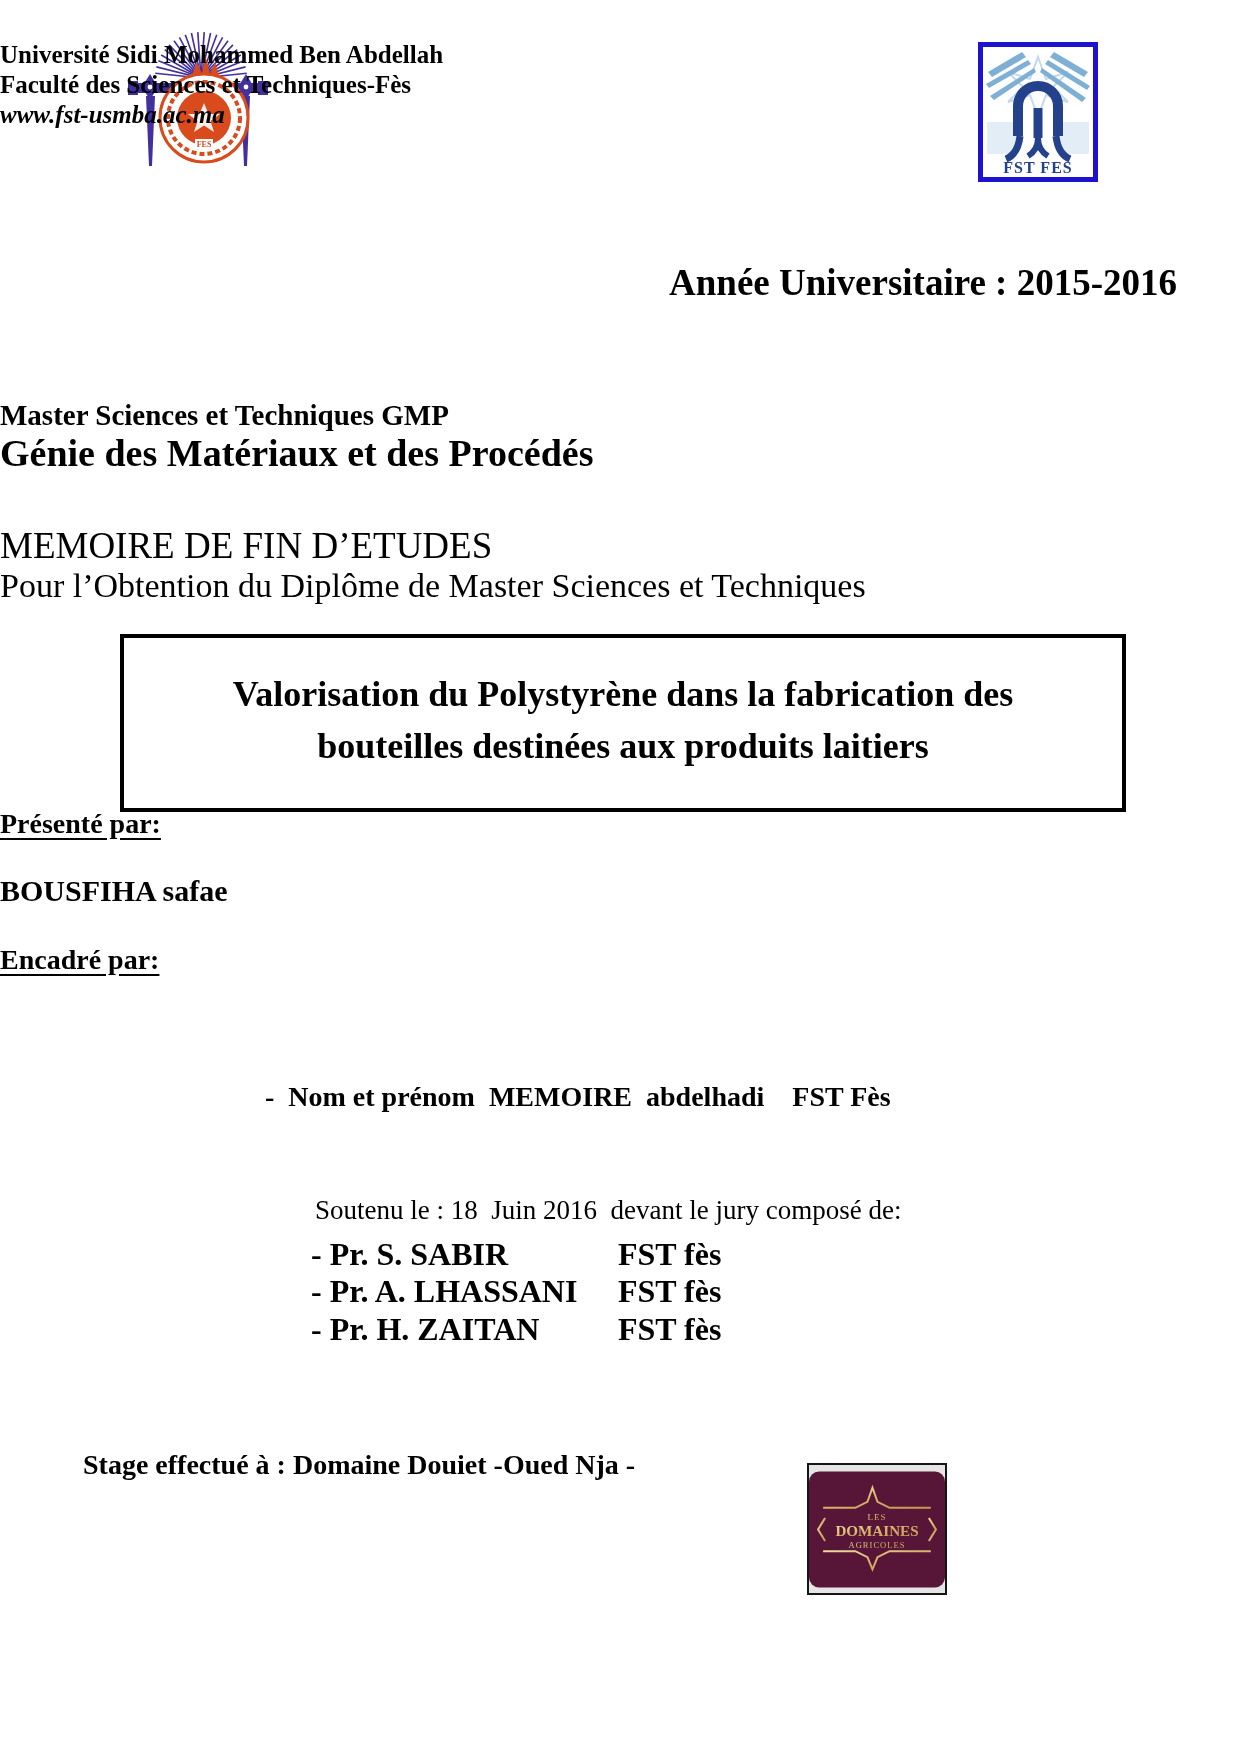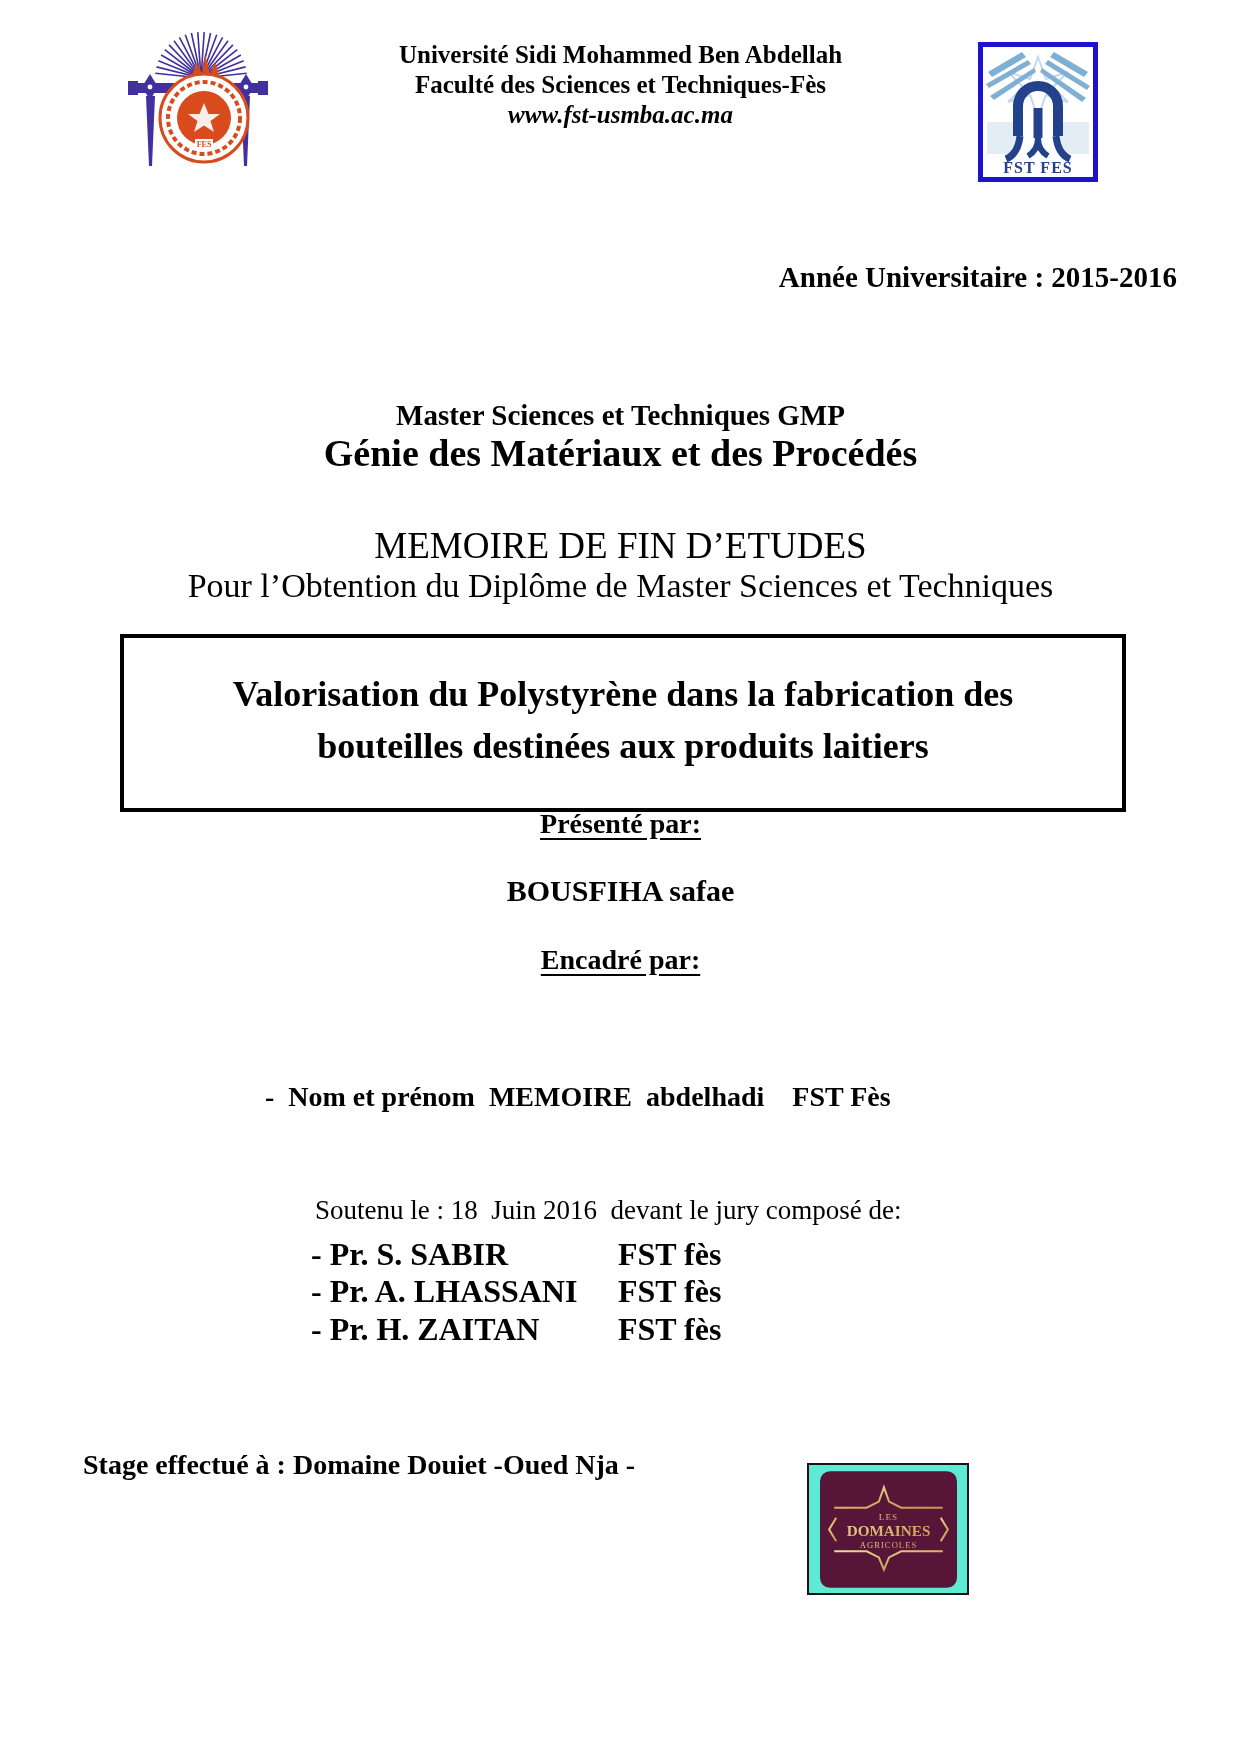--- a/index.html
+++ b/index.html
@@ -1,26 +1,26 @@
 <!DOCTYPE html>
 <html><head>
 <meta charset="utf-8">
 <style>
   html,body{margin:0;padding:0;background:#ffffff;}
   .page{position:relative;width:1241px;height:1755px;background:#fff;overflow:hidden;
         font-family:"Liberation Serif","DejaVu Serif",serif;color:#000;margin:0 auto;}
   .abs{position:absolute;}
-  .center{left:0;width:100%;text-align:center;}
+  .center{left:0;width:100%;text-align:left;}
   .u{text-decoration:underline;text-underline-offset:5px;}
   .pre{white-space:pre;}
 
   .header-text{top:40px;font-size:25px;font-weight:bold;line-height:30px;}
   .header-www{font-style:italic;}
 
-  .annee{top:261px;right:64px;font-size:29px;font-weight:bold;}
+  .annee{top:261px;right:64px;font-size:37px;font-weight:bold;}
 
   .crest{left:126px;top:26px;}
   .fstlogo{left:978px;top:42px;}
 
   .prog1{top:399px;font-size:29px;font-weight:bold;}
   .prog2{top:431px;font-size:38px;font-weight:bold;}
   .mem1{top:524px;font-size:37px;}
   .mem2{top:567px;font-size:34px;}
 
   .titlebox{left:120px;top:634px;width:998px;height:140px;border:4px solid #000;
@@ -33,22 +33,22 @@
   .sup1{left:268px;top:1014px;font-size:28px;font-weight:bold;}
   .sup2{left:265px;top:1081px;font-size:28px;font-weight:bold;}
 
   .soutenu{left:315px;top:1195px;font-size:27px;font-weight:normal;}
   .jury-row{left:311px;font-size:32px;font-weight:bold;display:flex;}
   .jury-row .jname{width:307px;}
   .jr0{top:1236px;} .jr1{top:1273px;} .jr2{top:1311px;}
 
   .stage{left:83px;top:1449px;font-size:28px;font-weight:bold;}
 
-  .footlogo{left:807px;top:1463px;width:162px;height:132px;border:2px solid #151515;
-            background:#5eead4;box-sizing:border-box;display:flex;align-items:center;justify-content:center;}
+  .footlogo{left:807px;top:1463px;width:140px;height:132px;border:2px solid #151515;
+            background:#e5e5e5;box-sizing:border-box;display:flex;align-items:center;justify-content:center;}
 </style>
 </head>
 <body>
 
 <div class="page">
 
   <svg class="abs crest" width="144" height="148" viewBox="0 0 144 148">
     <g stroke="#42309e" stroke-width="1.6">
       <line x1="75" y1="52" x2="75" y2="6" transform="rotate(-84 75 52)"></line>
       <line x1="75" y1="52" x2="75" y2="6" transform="rotate(-76 75 52)"></line>

